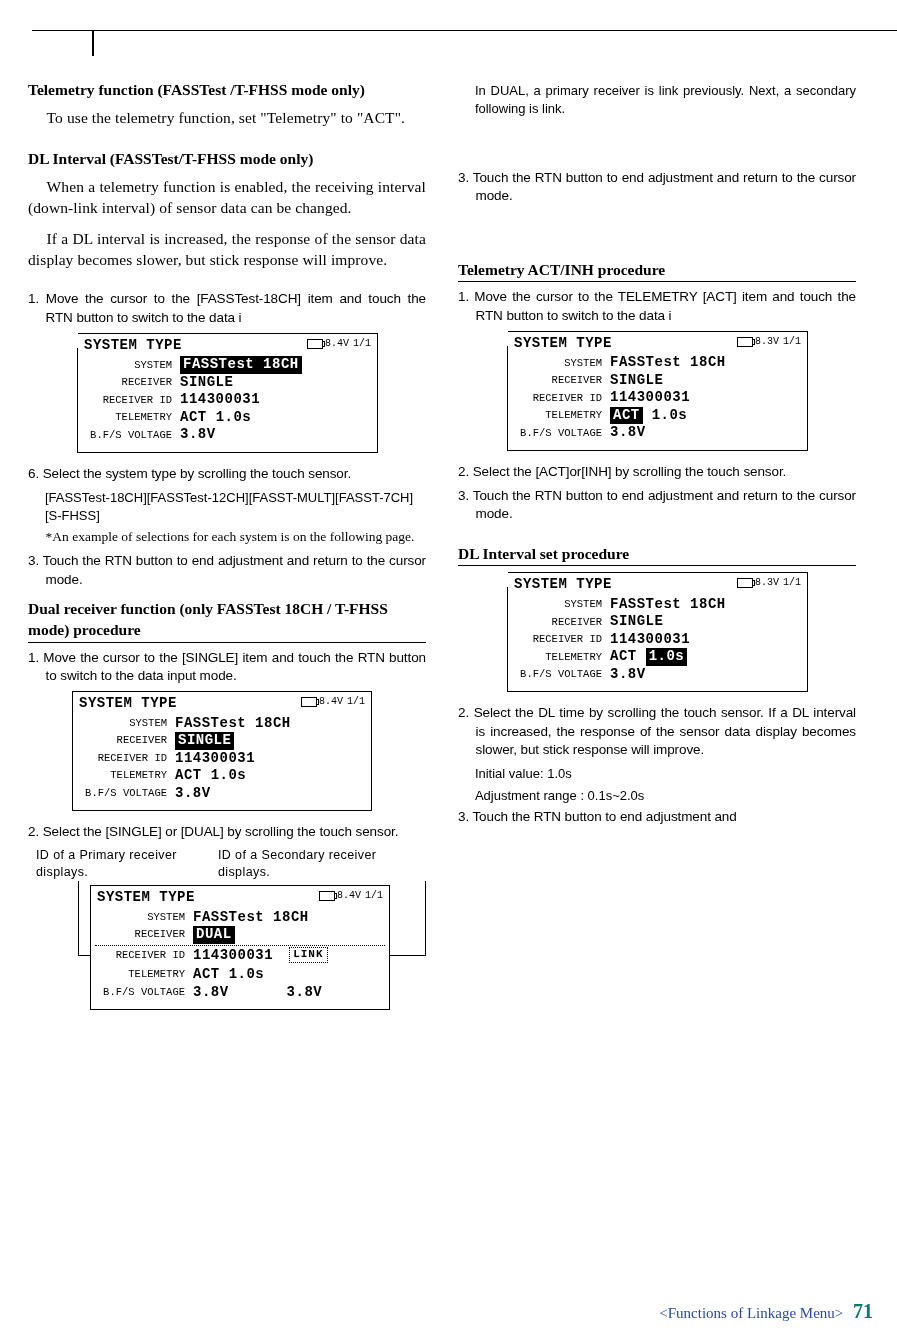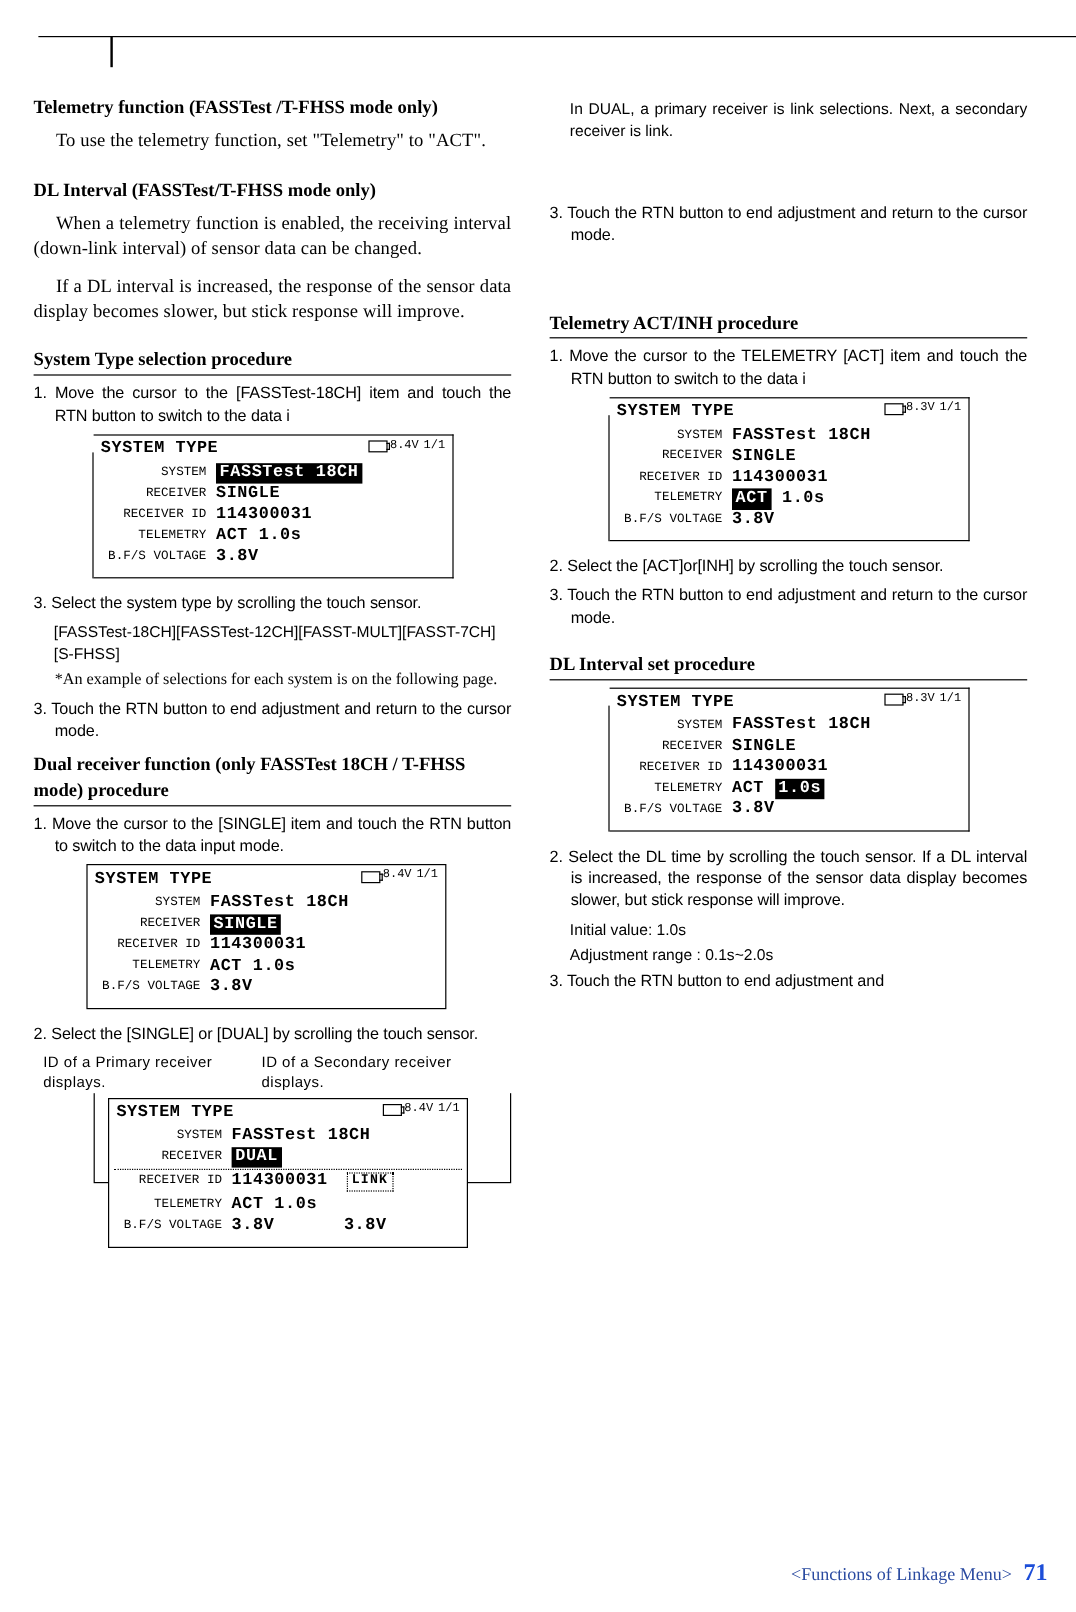--- a/index.html
+++ b/index.html
@@ -243,21 +243,21 @@
   }
   .screenshot.no-left { border-left: none; position: relative; }
   .footer {
     position: absolute;
     bottom: 18px;
     right: 24px;
     font-family: "Times New Roman", Times, serif;
     font-size: 15px;
     color: #2a4aa0;
   }
-  .footer b { font-size: 20px; color: #1d4ed8; margin-left: 6px; }
+  .footer b { font-size: 20px; color: #0f766e; margin-left: 6px; }
 </style>
 </head>
 <body>
 
 <div class="page">
   <div class="top-rule">
     <div class="hline"></div>
     <div class="vline"></div>
   </div>
 
@@ -267,21 +267,20 @@
       <h3 class="section">Telemetry function (FASSTest /T-FHSS mode only)</h3>
       <p class="body">To use the telemetry function, set "Telemetry" to "ACT".</p>
 
       <div class="blk">
         <h3 class="section">DL Interval (FASSTest/T-FHSS  mode only)</h3>
         <p class="body">When a telemetry function is enabled, the receiving interval (down-link interval) of sensor data can be changed.</p>
         <p class="body">If a DL interval is increased, the  response of the sensor data display becomes slower, but stick response will improve.</p>
       </div>
 
       <div class="blk">
-        <h3 class="section underlined">System Type selection procedure</h3>
         <div class="step">1. Move the cursor to the [FASSTest-18CH] item and touch the RTN button to switch to the data i</div>
 
         <div class="screenshot no-left" style="margin-left:50px;">
           <div class="partial-left-border"></div>
           <div class="ss-title-row">
             <span class="ss-title">SYSTEM TYPE</span>
             <span class="ss-batt">
                 <span class="icon"></span>
                 <span>8.4V</span>
                 <span style="margin-left:2px;">1/1</span>
@@ -302,21 +301,21 @@
           <div class="ss-row">
               <span class="ss-label">TELEMETRY</span>
               <span class="ss-val"><span>ACT</span>&nbsp;<span>1.0s</span></span>
             </div>
           <div class="ss-row">
               <span class="ss-label">B.F/S VOLTAGE</span>
               <span class="ss-val">3.8V</span>
             </div>
         </div>
 
-        <div class="step">3. Select the system type by scrolling the touch sensor.</div>
+        <div class="step">6. Select the system type by scrolling the touch sensor.</div>
         <div class="step-sub">[FASSTest-18CH][FASSTest-12CH][FASST-MULT][FASST-7CH][S-FHSS]</div>
         <div class="note">*An example of selections for each system is on the following page.</div>
         <div class="step">3. Touch the RTN button to end adjustment and return to the cursor mode.</div>
       </div>
 
       <div class="blk-sm">
         <h3 class="section underlined">Dual receiver function (only FASSTest 18CH / T-FHSS mode) procedure</h3>
         <div class="step">1. Move the cursor to the [SINGLE] item and touch the RTN button to switch to the data input mode.</div>
 
         <div class="screenshot">
@@ -394,21 +393,21 @@
             <div class="ss-row">
                 <span class="ss-label">B.F/S VOLTAGE</span>
                 <span class="ss-val"><span>3.8V</span><span style="display:inline-block;width:58px;"></span><span>3.8V</span></span>
               </div>
           </div>
         </div>
       </div>
     </div>
 
     <div class="col">
-      <div class="step-sub" style="margin-left:1.3em;">In DUAL, a primary receiver is link selections. Next, a secondary receiver is link.</div>
+      <div class="step-sub" style="margin-left:1.3em;">In DUAL, a primary receiver is link previously. Next, a secondary following is link.</div>
 
       <div style="height:48px;"></div>
       <div class="step">3. Touch the RTN button to end adjustment and return to the cursor mode.</div>
 
       <div style="height:48px;"></div>
 
       <h3 class="section underlined">Telemetry ACT/INH procedure</h3>
       <div class="step">1. Move the cursor to the TELEMETRY [ACT] item and touch the RTN button to switch to the data i</div>
 
       <div class="screenshot no-left" style="margin-left:50px;">

